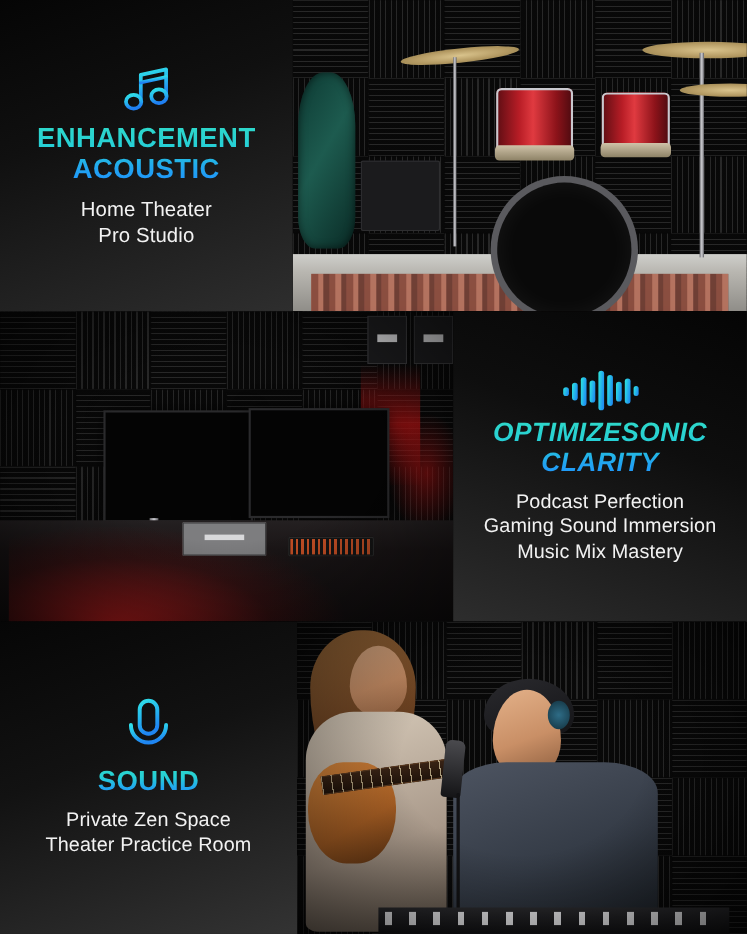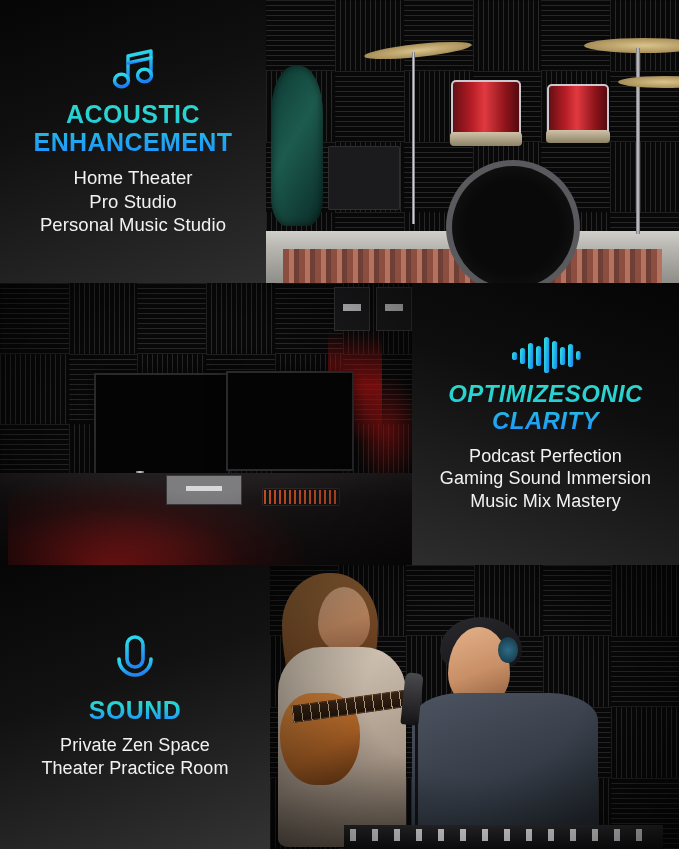--- a/index.html
+++ b/index.html
@@ -234,27 +234,26 @@
           </defs>
           <g fill="none" stroke="url(#g1)" stroke-width="3.4" stroke-linecap="round" stroke-linejoin="round">
             <path d="M22 33 V10 L45 5 V28"></path>
             <path d="M22 17 L45 12"></path>
             <ellipse cx="15.5" cy="34.5" rx="7" ry="6.2"></ellipse>
             <ellipse cx="38.5" cy="29.5" rx="7" ry="6.2"></ellipse>
           </g>
         </svg>
       </div>
       <div class="heading" id="h1">
+        <div>ENHANCEMENT</div>
         <div>ACOUSTIC</div>
-        <div>ENHANCEMENT</div>
       </div>
       <div class="sub" id="s1">
         <div>Home Theater</div>
         <div>Pro Studio</div>
-        <div>Personal Music Studio</div>
       </div>
     </div>
   </div>
 
   <div class="row" id="row2">
 
     <div class="photo" style="left:0;width:412px;">
       <div class="foam"></div>
       <div class="tilegrid" style="grid-template-columns:repeat(6,1fr);grid-template-rows:repeat(4,1fr);">
         <div class="tile"></div>

